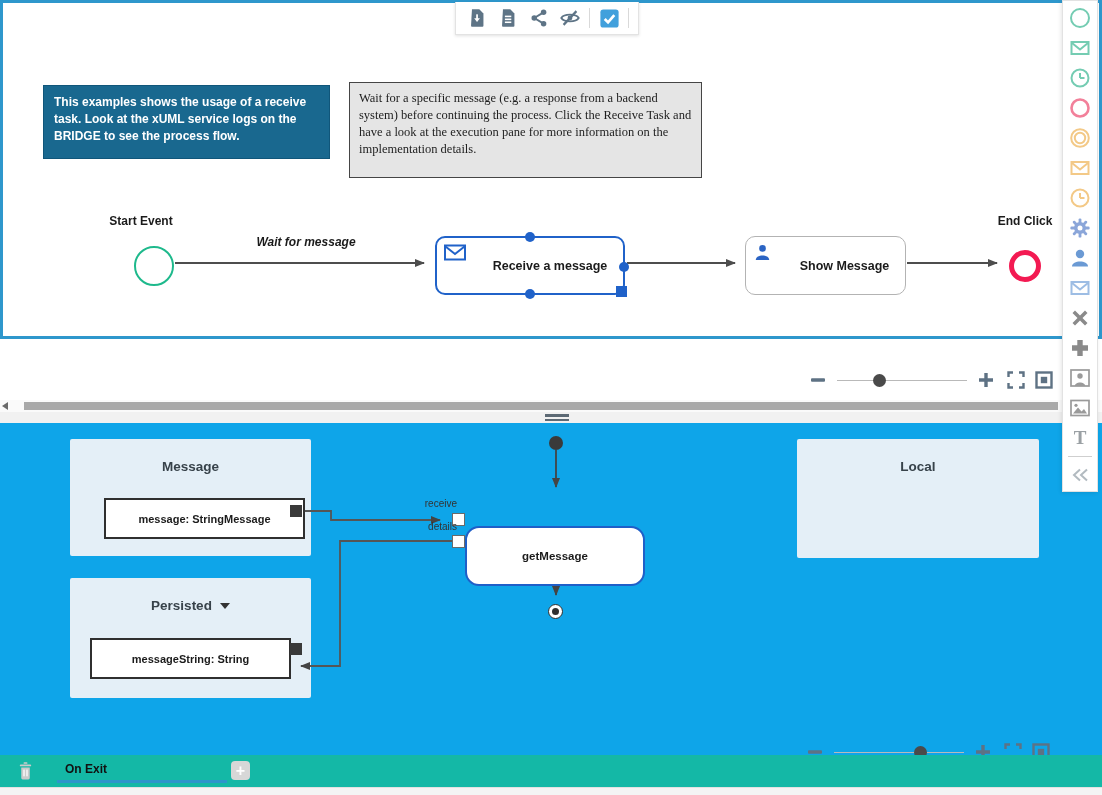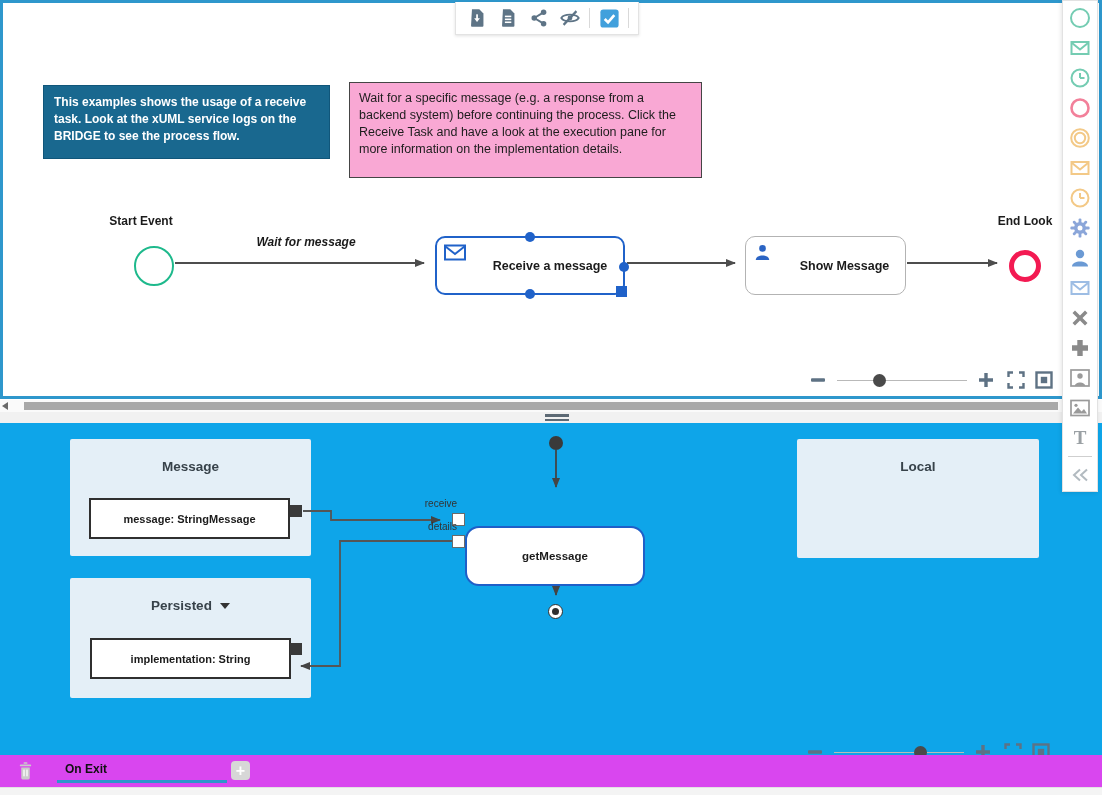--- a/index.html
+++ b/index.html
@@ -1,36 +1,36 @@
 <!DOCTYPE html>
 <html><head>
 <meta charset="utf-8">
 <style>
   html,body{margin:0;padding:0;background:#e9e9e9;}
   #app{position:relative;width:1102px;height:795px;background:#fff;overflow:hidden;
        font-family:"Liberation Sans",sans-serif;}
   .abs{position:absolute;}
 
   
-  .top-pane{left:0;top:0;width:1102px;height:399px;box-sizing:border-box;
+  .top-pane{left:0;top:0;width:1102px;height:339px;box-sizing:border-box;
             border:3px solid #2e97cc;background:#fff;}
   .flow-svg{left:0;top:0;width:1102px;height:399px;pointer-events:none;}
 
   
   .toolbar{left:455px;top:2px;height:32px;background:#fff;border:1px solid #e3e3e3;border-top:none;
            box-shadow:0 1px 3px rgba(0,0,0,.12);display:flex;align-items:center;gap:7px;padding:0 9px;}
   .tb-btn{width:24px;height:24px;display:flex;align-items:center;justify-content:center;cursor:pointer;}
   .tb-sep{width:1px;height:20px;background:#d9d9d9;}
 
   
   .note-blue{left:40px;top:82px;width:287px;height:74px;box-sizing:border-box;background:#19688f;
              border:1px solid #10567a;color:#fff;font-weight:700;font-size:12px;line-height:17px;
              padding:8px 10px;}
-  .note-yellow{left:346px;top:79px;width:353px;height:96px;box-sizing:border-box;background:#f9a8d4;
-             border:1.5px solid #454545;color:#1d1d1d;font-size:12.5px;line-height:17px;padding:7px 9px;}
+  .note-yellow{left:346px;top:79px;width:353px;height:96px;box-sizing:border-box;background:#e5e5e5;
+             border:1.5px solid #454545;color:#1d1d1d;font-size:12.5px;line-height:17px;padding:7px 9px;font-family:Liberation Serif, serif;}
 
   
   .evt-label{font-weight:700;font-size:12px;color:#1b1b1b;text-align:center;}
   .start-circle{left:131px;top:243px;width:40px;height:40px;border-radius:50%;
                 border:2.5px solid #1eb98c;box-sizing:border-box;background:#fff;}
   .end-circle{left:1006px;top:247px;width:32px;height:32px;border-radius:50%;
               border:5px solid #f31a52;box-sizing:border-box;background:#fff;}
   .task{box-sizing:border-box;background:#fff;border-radius:10px;display:flex;align-items:center;
         justify-content:center;font-weight:700;font-size:12.5px;color:#1b1b1b;}
   .task-receive{left:432px;top:233px;width:190px;height:59px;border:2.5px solid #2062c9;padding-left:40px;}
@@ -69,21 +69,21 @@
   .port{position:absolute;width:13px;height:13px;background:#fff;border:1.5px solid #6a6a6a;box-sizing:border-box;}
   .port-label{position:absolute;width:50px;text-align:right;font-size:10px;color:#333;}
   .initial-node{position:absolute;width:14px;height:14px;border-radius:50%;background:#3a3a3a;}
   .final-node{position:absolute;width:15px;height:15px;border-radius:50%;border:1.5px solid #2f2f2f;
               box-sizing:border-box;background:#fff;display:flex;align-items:center;justify-content:center;}
   .final-node i{width:7px;height:7px;border-radius:50%;background:#2f2f2f;}
   .caret{display:inline-block;width:0;height:0;border-left:5px solid transparent;
          border-right:5px solid transparent;border-top:6px solid #333;margin-left:8px;vertical-align:middle;}
 
   
-  .footer-tabbar{left:0;top:755px;width:1102px;height:32px;background:#d946ef;}
+  .footer-tabbar{left:0;top:755px;width:1102px;height:32px;background:#14b8a6;}
   .tab-underline{position:absolute;left:57px;top:25px;width:170px;height:3px;background:#2d96cb;}
   .tab-label{position:absolute;left:65px;top:7px;font-weight:700;font-size:12px;color:#111;}
   .add-tab{position:absolute;left:231px;top:6px;width:19px;height:19px;background:#d7d7d7;border-radius:4px;
            color:#fff;font-weight:700;font-size:16px;line-height:19px;text-align:center;cursor:pointer;}
   .bottom-strip{left:0;top:787px;width:1102px;height:8px;background:#f4f4f4;border-top:1px solid #e2e2e2;box-sizing:border-box;}
 
   
   .palette{left:1062px;top:0;width:36px;height:492px;background:#fff;border:1px solid #e2e2e2;
            box-sizing:border-box;box-shadow:-1px 1px 4px rgba(0,0,0,.10);display:flex;flex-direction:column;
            align-items:center;padding-top:2px;}
@@ -129,21 +129,21 @@
         <rect x="1" y="1.5" width="20" height="14" fill="#fff" stroke="#2062c9" stroke-width="2"></rect>
         <path d="M1.5,2.5 L11,10 L20.5,2.5" fill="none" stroke="#2062c9" stroke-width="2"></path>
       </svg>
       <span>Receive a message</span>
       <div class="handle-dot" style="left:88px;top:-6px;"></div>
       <div class="handle-dot" style="left:88px;bottom:-6px;"></div>
       <div class="handle-dot" style="right:-6px;top:24px;"></div>
       <div class="handle-sq" style="right:-4px;bottom:-4px;"></div>
     </div>
 
-    <div class="abs evt-label" style="left:972px;top:211px;width:100px;">End Look</div>
+    <div class="abs evt-label" style="left:972px;top:211px;width:100px;">End Click</div>
     <div class="abs end-circle"></div>
 
     <div class="abs zoomctl" style="left:806px;top:368px;">
       <div class="z-btn">
         <svg width="18" height="18" viewBox="0 0 18 18">
             <rect x="2" y="7.3" width="14" height="3.4" rx="1" fill="#5e7284"></rect>
           </svg>
       </div>
       <div class="z-track">
         <div class="z-knob" style="left:36px;"></div>
@@ -241,27 +241,27 @@
         <marker id="arrB" markerUnits="userSpaceOnUse" markerWidth="10" markerHeight="8" refX="9" refY="4" orient="auto">
           <path d="M0,0 L10,4 L0,8 Z" fill="#444"></path>
         </marker>
       </defs>
       <path d="M556,27 V64" stroke="#444" stroke-width="1.8" fill="none" marker-end="url(#arrB)"></path>
       <path d="M556,136 V172" stroke="#444" stroke-width="1.8" fill="none" marker-end="url(#arrB)"></path>
       <path d="M303,88 H331 V97 H440" stroke="#555" stroke-width="1.8" fill="none" marker-end="url(#arrB)"></path>
       <path d="M452,118 H340 V243 H301" stroke="#555" stroke-width="1.8" fill="none" marker-end="url(#arrB)"></path>
     </svg>
 
-    <div class="abs var-box" style="left:89px;top:75px;width:201px;height:41px;">
+    <div class="abs var-box" style="left:104px;top:75px;width:201px;height:41px;">
       <span>message: StringMessage</span>
     </div>
     <div class="conn-sq" style="left:290px;top:82px;"></div>
 
     <div class="abs var-box" style="left:90px;top:215px;width:201px;height:41px;">
-      <span>implementation: String</span>
+      <span>messageString: String</span>
     </div>
     <div class="conn-sq" style="left:290px;top:220px;"></div>
 
     <div class="abs action-node" style="left:465px;top:75px;width:180px;height:60px;margin-top:28px;">
       <span>getMessage</span>
     </div>
     <div class="port" style="left:452px;top:90px;"></div>
     <div class="port" style="left:452px;top:112px;"></div>
     <div class="port-label" style="left:407px;top:75px;">receive</div>
     <div class="port-label" style="left:407px;top:98px;">details</div>

